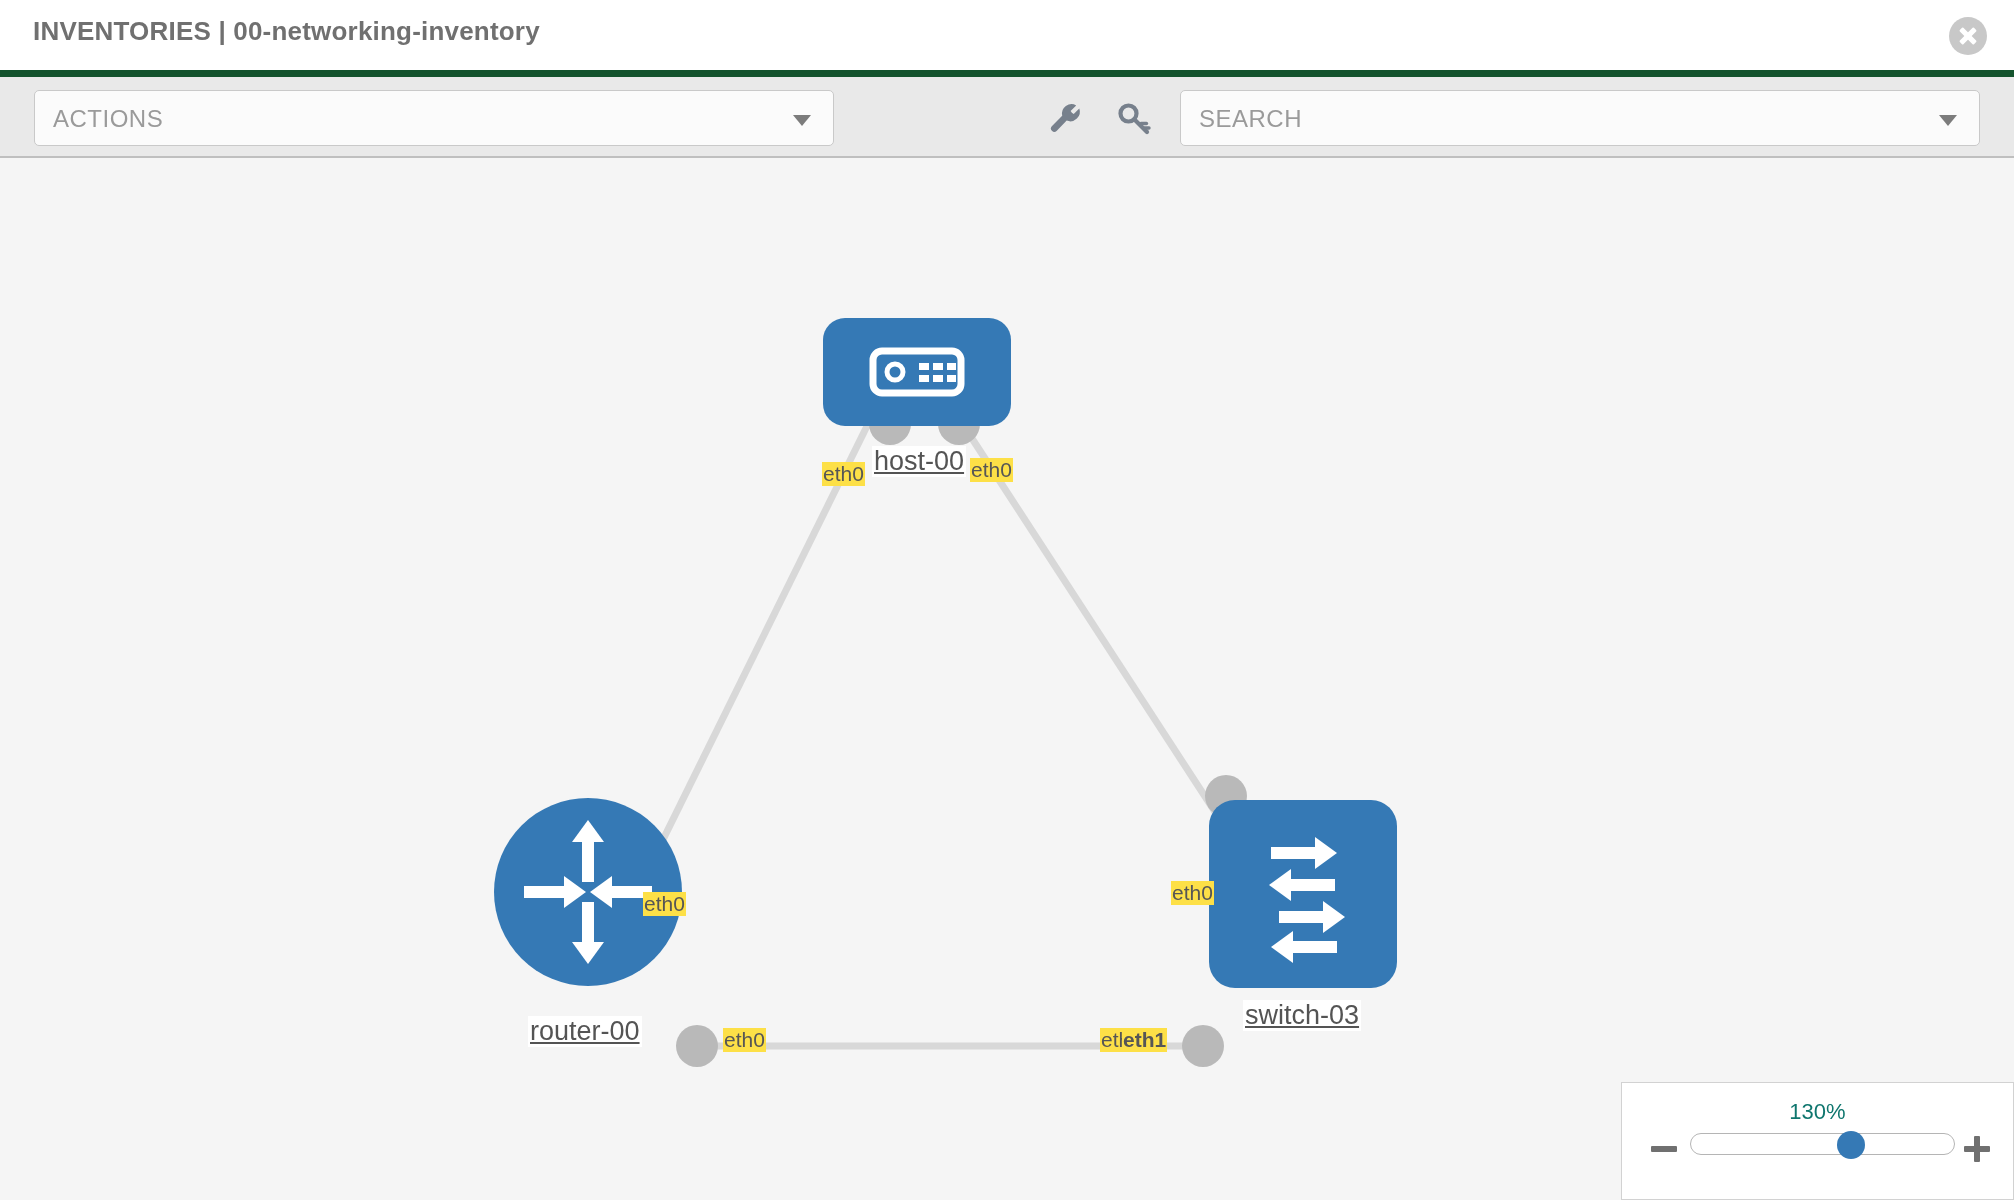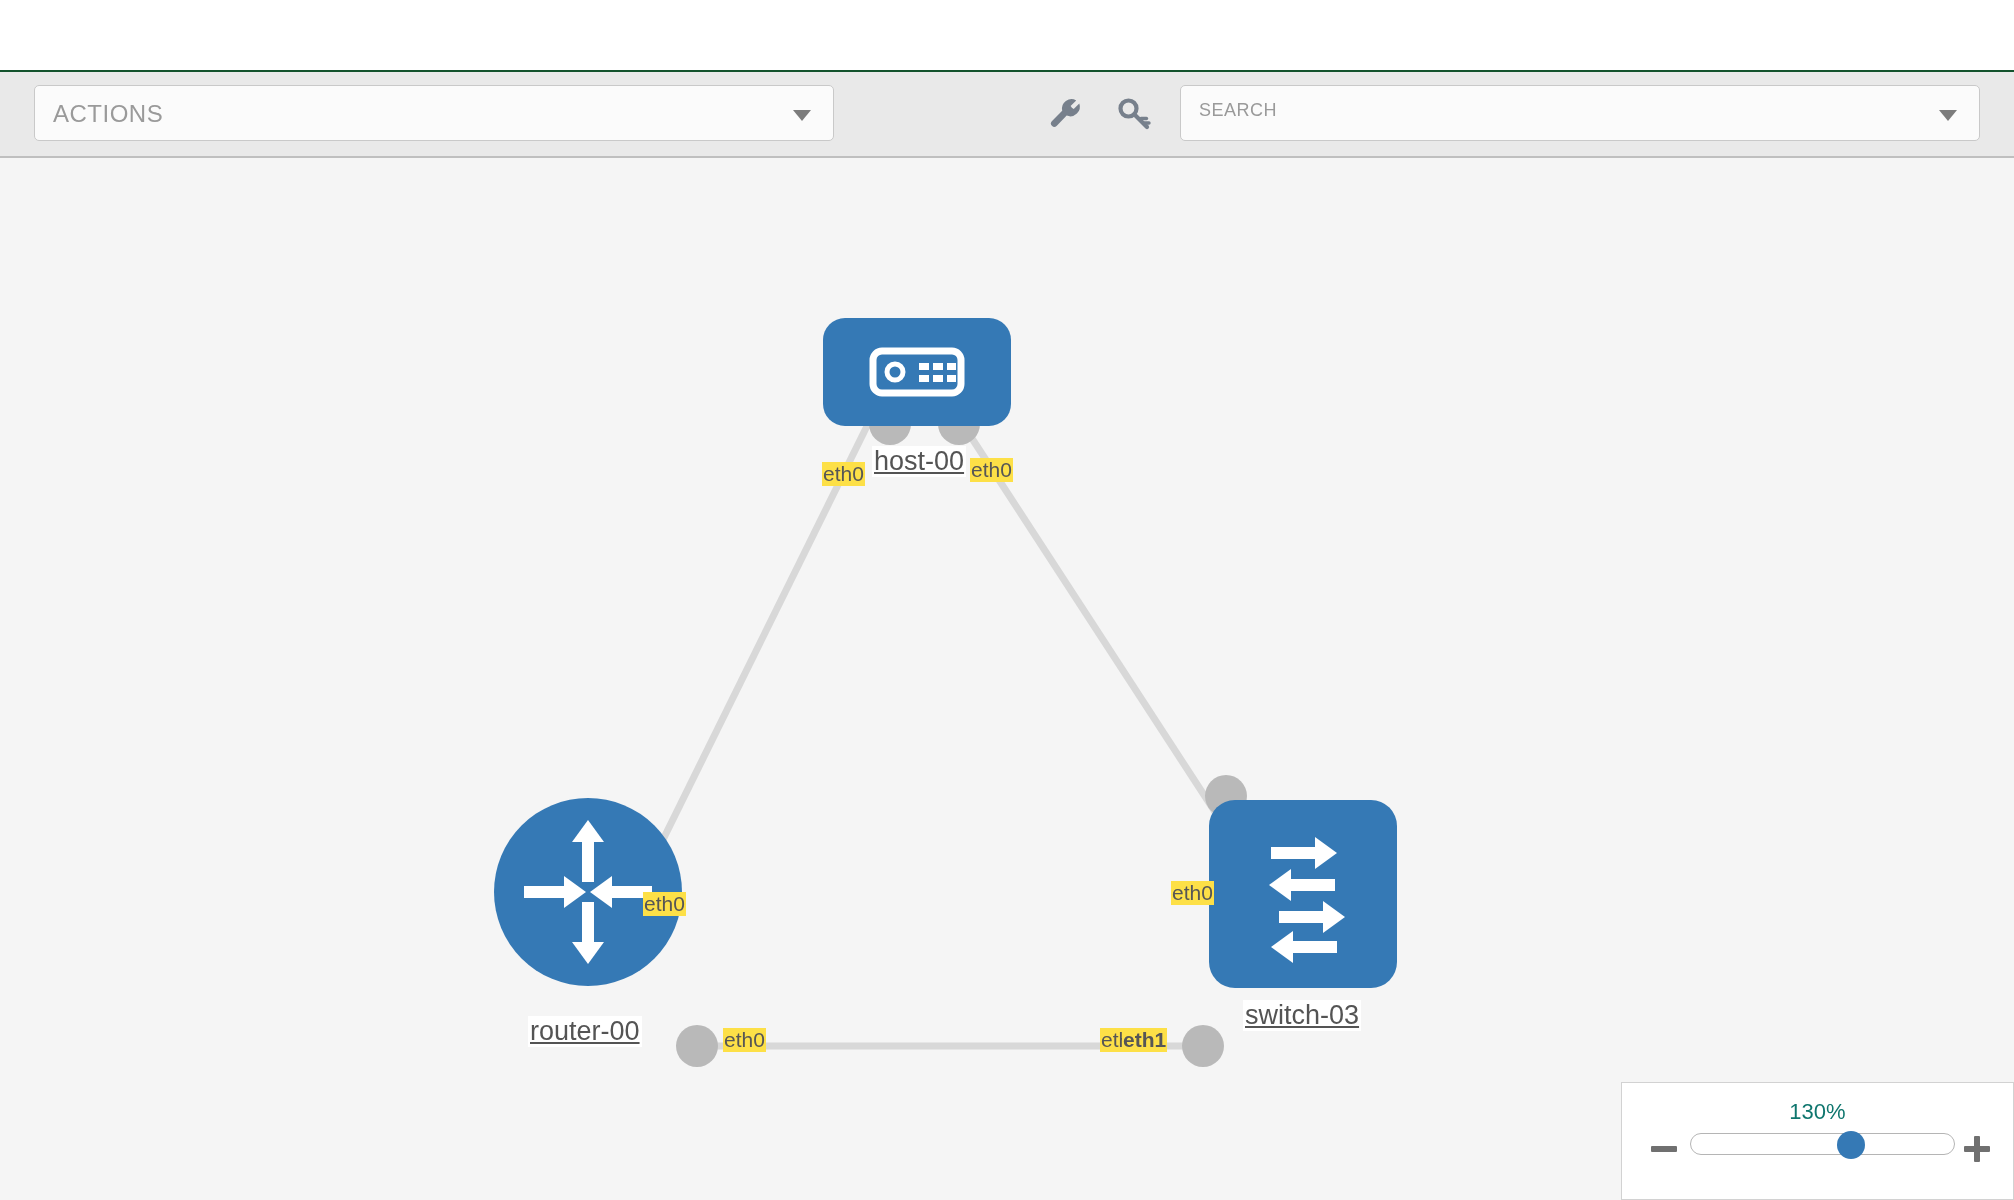--- a/index.html
+++ b/index.html
@@ -60,21 +60,21 @@
   .close-btn .bar.b1 { transform: translate(-50%,-50%) rotate(45deg); }
   .close-btn .bar.b2 { transform: translate(-50%,-50%) rotate(-45deg); }
 
   
   .toolbar {
     position: absolute;
     left: 0; top: 70px;
     width: 2014px;
     height: 86px;
     background: #e9e9e9;
-    border-top: 2px solid #14532d;
+    border-top: 7px solid #14532d;
     box-sizing: border-box;
   }
 
   .actions-select {
     position: absolute;
     left: 34px;
     top: 13px;
     width: 800px;
     height: 56px;
     background: #fbfbfb;
@@ -120,21 +120,21 @@
     background: #fbfbfb;
     border: 1px solid #c9c9c9;
     border-radius: 5px;
     box-sizing: border-box;
     cursor: text;
   }
   .search-box .label {
     position: absolute;
     left: 18px;
     top: 14px;
-    font-size: 18px;
+    font-size: 24px;
     color: #9a9a9a;
     letter-spacing: 0.5px;
   }
 
   
   .canvas {
     position: absolute;
     left: 0; top: 156px;
     width: 2014px;
     height: 1044px;
@@ -270,20 +270,27 @@
     border-radius: 50%;
     background: #3579b5;
     cursor: pointer;
   }
 </style>
 </head>
 <body>
 
 <div id="app">
 
+  <div class="header">
+    <div class="header-title">INVENTORIES | 00-networking-inventory</div>
+    <div class="close-btn">
+      <div class="bar b1"></div>
+      <div class="bar b2"></div>
+    </div>
+  </div>
 
   <div class="toolbar">
 
     <div class="actions-select">
       <div class="label">ACTIONS</div>
       <div class="caret"></div>
     </div>
 
     <div class="tool-icon wrench">
       <svg viewBox="0 0 40 40" width="40" height="40" aria-hidden="true">

